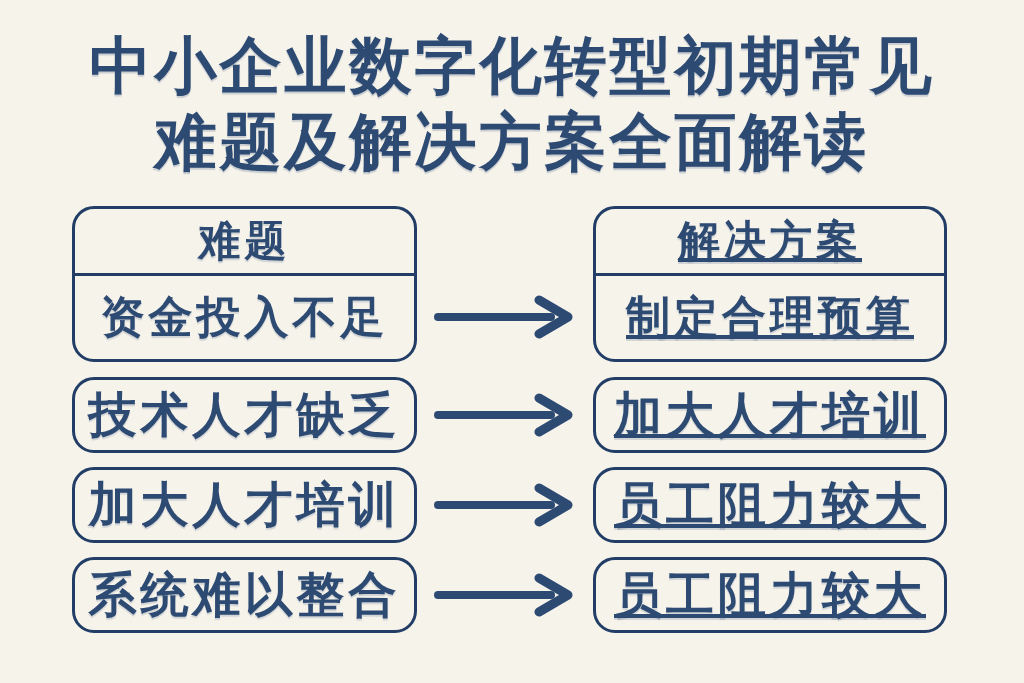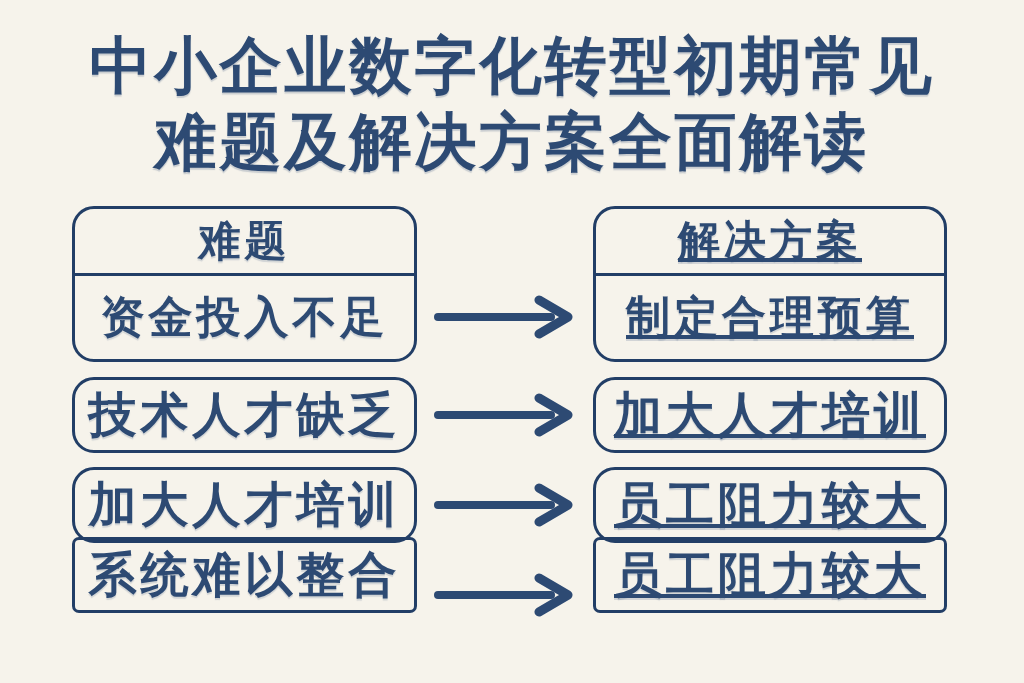--- a/index.html
+++ b/index.html
@@ -28,21 +28,21 @@
     border:3px solid var(--border);border-radius:22px;
     background:transparent;
     display:flex;flex-direction:column;
   }
   .left-col{left:72px;width:345px;}
   .right-col{left:593px;width:354px;text-decoration:underline;}
   .combined{top:206px;height:156px;}
   .single{height:76px;}
   .row-top-2{top:377px;}
   .row-top-3{top:467px;}
-  .row-top-4{top:537px;border-radius:7px;}
+  .row-top-4{top:557px;}
   .cell{
     display:flex;align-items:center;justify-content:center;
     font-weight:900;color:var(--ink);
     letter-spacing:4px;white-space:nowrap;
     text-shadow:0 2px 1px rgba(45,74,115,0.18);
   }
   .header-cell{height:64px;border-bottom:3px solid var(--border);font-size:42px;}
   .body-cell{flex:1;font-size:44px;}
   .single .cell{flex:1;font-size:48px;}
   .arrow{

